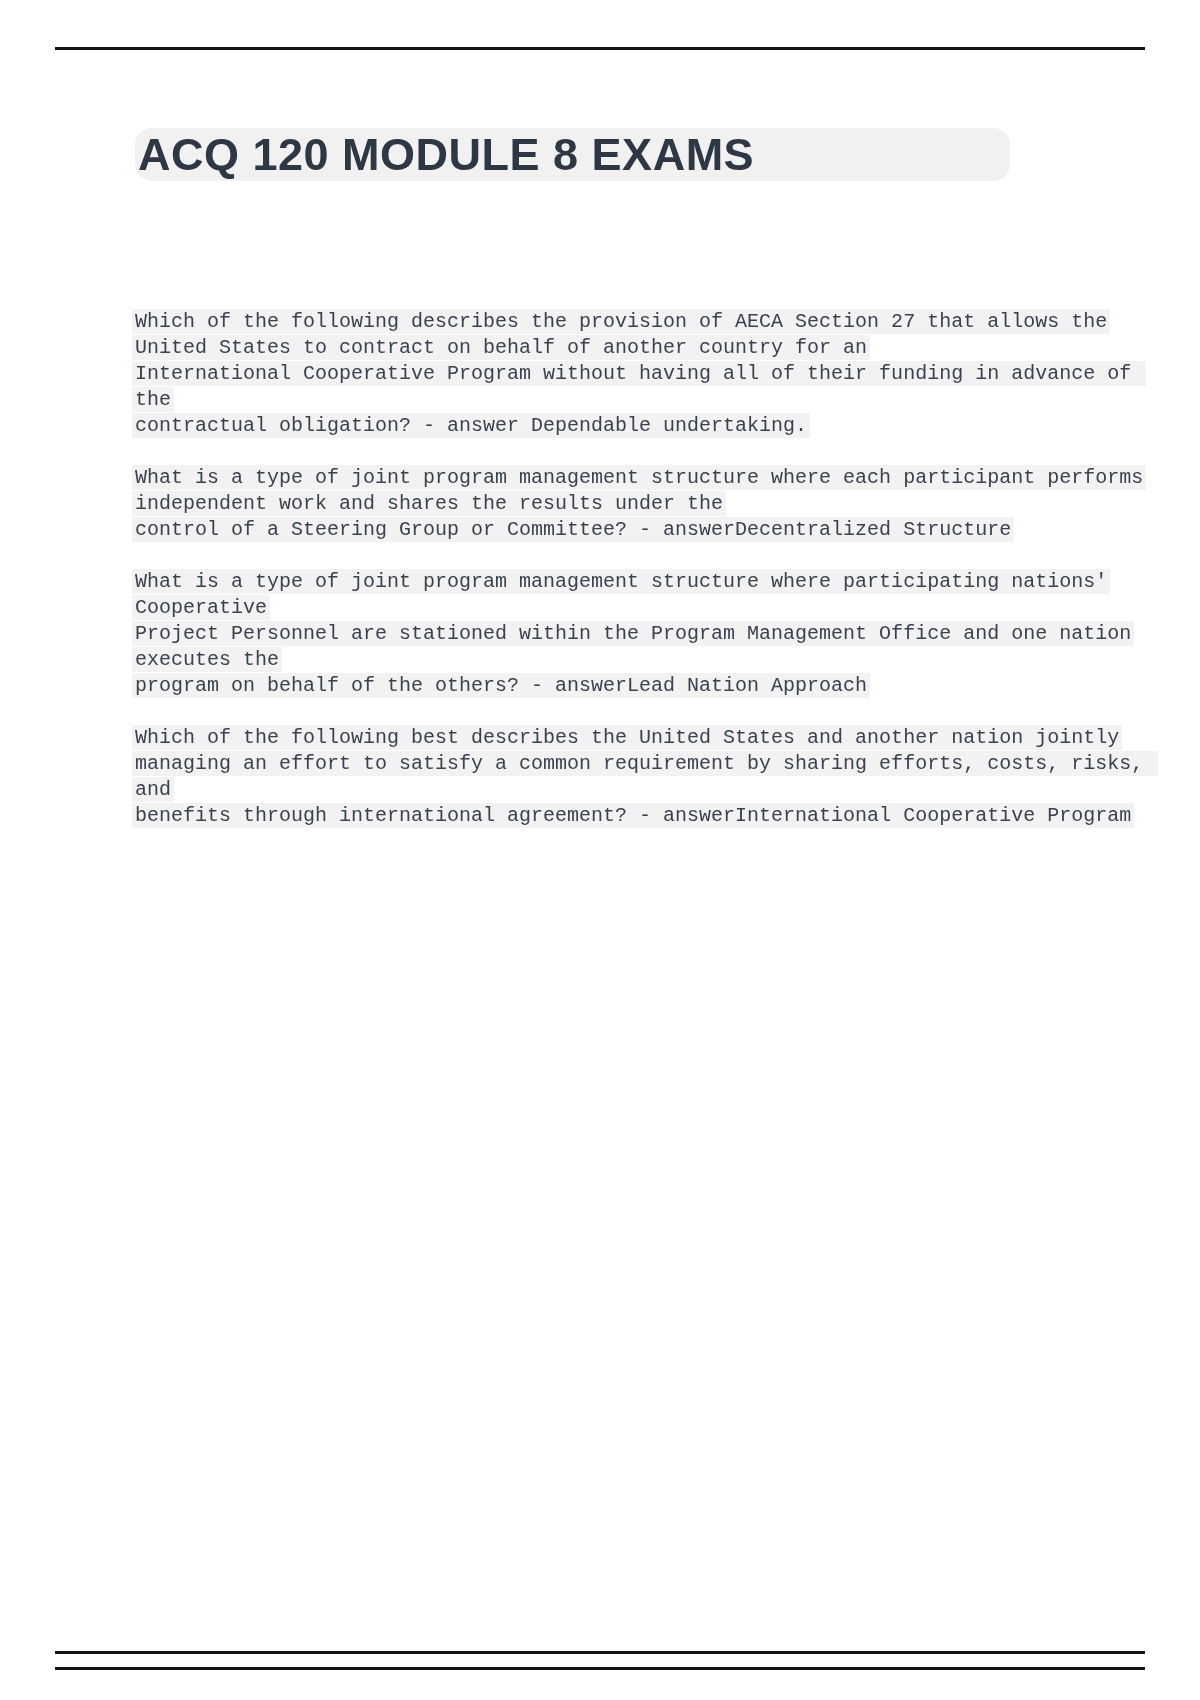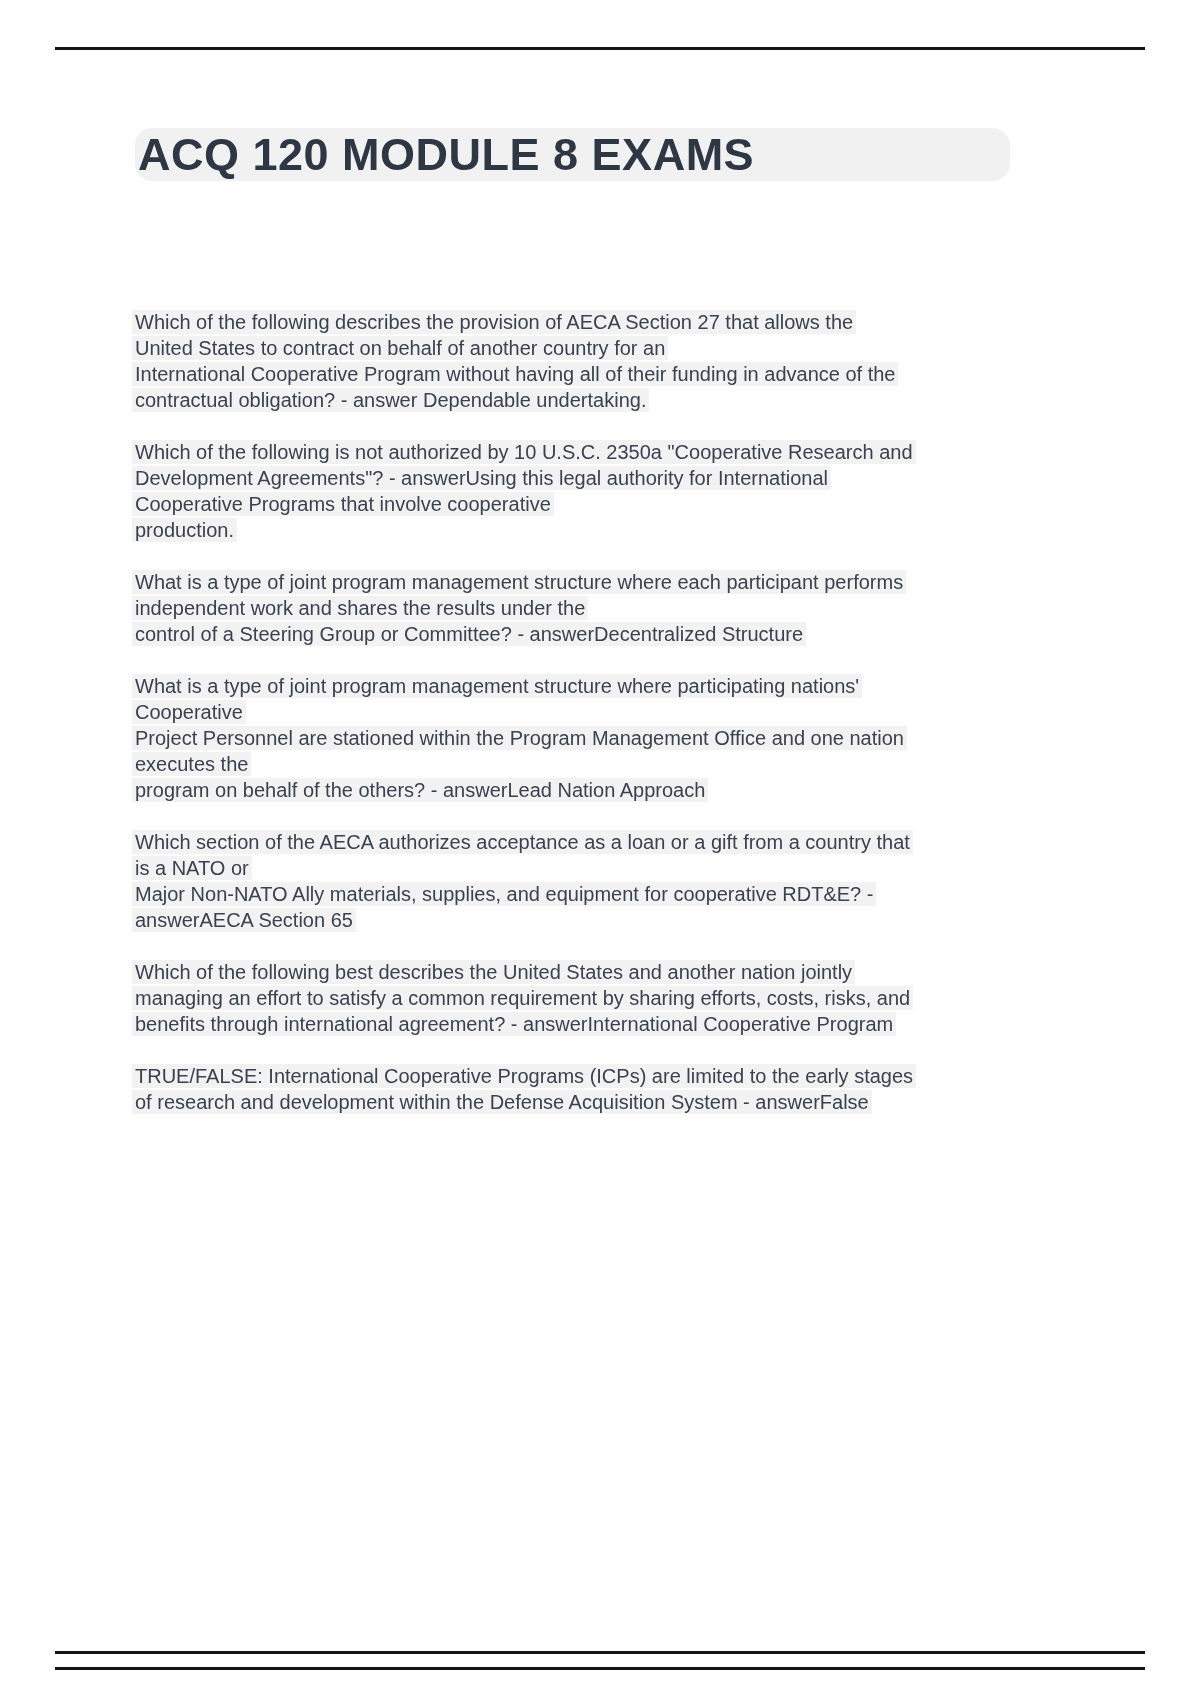--- a/index.html
+++ b/index.html
@@ -42,20 +42,21 @@
     background: #f1f1f1;
     padding-left: 3px;
     letter-spacing: 0.5px;
     border-radius: 17px;
   }
   p.qa {
     margin: 0 0 26px 0;
     font-size: 20px;
     line-height: 26px;
     color: #3a4250;
+    font-family: Liberation Mono, monospace;
   }
   p.qa .hl {
     white-space: pre-wrap;
     background: #f2f2f2;
     padding: 1px 3px;
     margin-left: -3px;
     box-decoration-break: clone;
     -webkit-box-decoration-break: clone;
   }
 </style>
@@ -68,47 +69,37 @@
 
   <div class="content">
 
     <h1 class="doc-title">ACQ 120 MODULE 8 EXAMS</h1>
 
     <p class="qa"><span class="hl">Which of the following describes the provision of AECA Section 27 that allows the
 United States to contract on behalf of another country for an
 International Cooperative Program without having all of their funding in advance of the
 contractual obligation? - answer Dependable undertaking.</span></p>
 
-    <p class="qa"><span class="hl">Which of the following is not authorized by 10 U.S.C. 2350a "Cooperative Research and
-Development Agreements"? - answerUsing this legal authority for International
-Cooperative Programs that involve cooperative
-production.</span></p>
 
 
 
     <p class="qa"><span class="hl">What is a type of joint program management structure where each participant performs
 independent work and shares the results under the
 control of a Steering Group or Committee? - answerDecentralized Structure</span></p>
 
     <p class="qa"><span class="hl">What is a type of joint program management structure where participating nations'
 Cooperative
 Project Personnel are stationed within the Program Management Office and one nation
 executes the
 program on behalf of the others? - answerLead Nation Approach</span></p>
 
-    <p class="qa"><span class="hl">Which section of the AECA authorizes acceptance as a loan or a gift from a country that
-is a NATO or
-Major Non-NATO Ally materials, supplies, and equipment for cooperative RDT&amp;E? -
-answerAECA Section 65</span></p>
 
     <p class="qa"><span class="hl">Which of the following best describes the United States and another nation jointly
 managing an effort to satisfy a common requirement by sharing efforts, costs, risks, and
 benefits through international agreement? - answerInternational Cooperative Program</span></p>
 
-    <p class="qa"><span class="hl">TRUE/FALSE: International Cooperative Programs (ICPs) are limited to the early stages
-of research and development within the Defense Acquisition System - answerFalse</span></p>
 
   </div>
 
   <div class="rule bottom-1"></div>
   <div class="rule bottom-2"></div>
 
 </div>
 
 </body></html>

